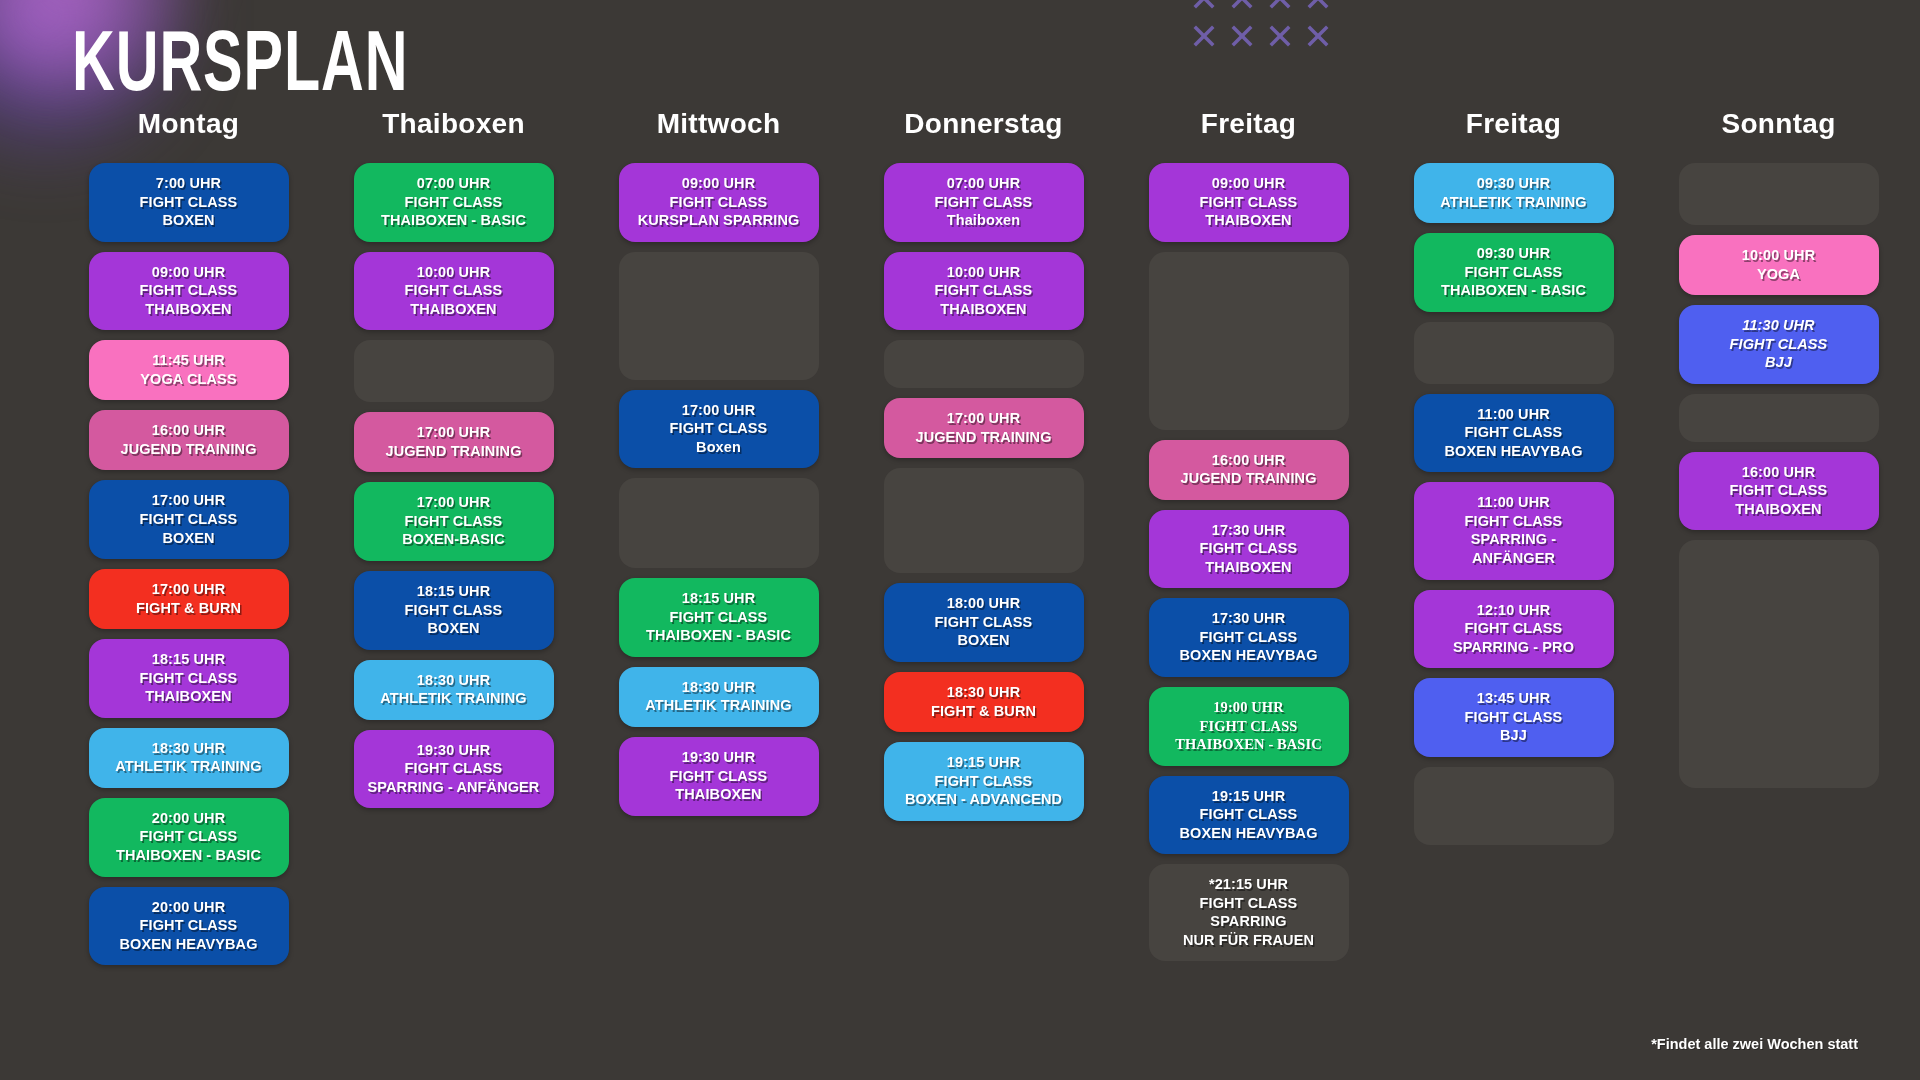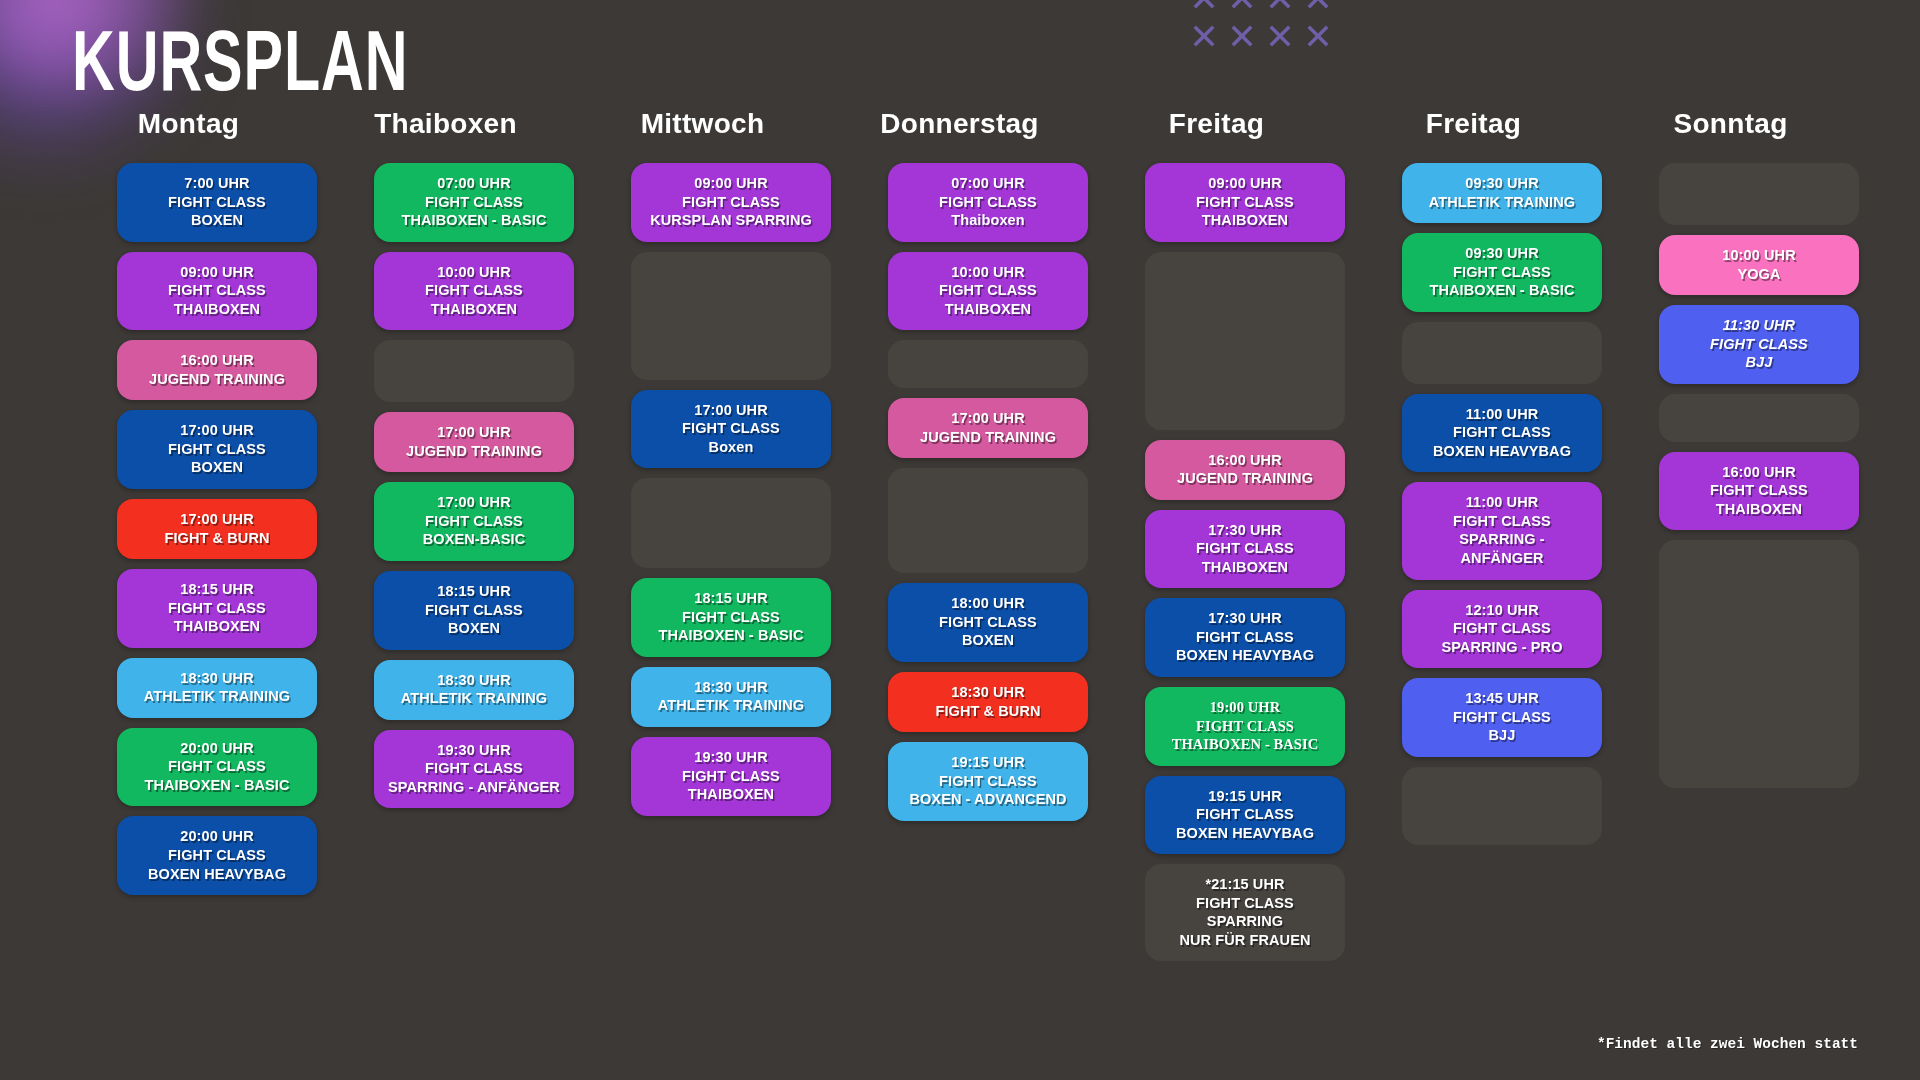--- a/index.html
+++ b/index.html
@@ -43,29 +43,29 @@
   
   .logo { position:absolute; right:34px; top:14px; width:160px; height:88px; }
   .logo svg { display:block; }
 
   
   .grid {
     position:absolute; left:0; top:108px;
     width:1920px;
     display:flex;
     padding:0 60px;
-    gap:0;
+    gap:8px;
   }
   .col { width:257px; flex:0 0 257px; display:flex; flex-direction:column; align-items:center; }
   .dayname {
     font-size:28px; font-weight:bold; color:#fff;
     margin-bottom:23px; letter-spacing:.3px;
     white-space:nowrap;
   }
-  .slots { width:100%; display:flex; flex-direction:column; align-items:flex-end; gap:10px; }
+  .slots { width:100%; display:flex; flex-direction:column; align-items:center; gap:10px; }
 
   .card {
     width:200px;
     border-radius:16px;
     padding:11px 6px 12px;
     text-align:center;
     color:#fff;
     font-size:14.5px;
     font-weight:bold;
     line-height:1.28;
@@ -79,21 +79,20 @@
     box-shadow:none;
     text-shadow:none;
     min-height:62px;
   }
   .card.note { background:#474440; box-shadow:none; }
 
   .footnote {
     position:absolute; right:62px; bottom:28px;
     color:#fff; font-size:14.5px; font-weight:bold;
     text-shadow:1px 1px 0 rgba(0,0,0,.35);
-    font-family:Liberation Mono, monospace;
   }
 </style>
 </head>
 <body>
 
 <div id="root">
 
   <div class="glow"></div>
   <div class="glow2"></div>
 
@@ -145,20 +144,24 @@
         <div class="slots">
           <div class="card" style="background: rgb(11, 79, 168);">
             <span class="ln">7:00 UHR</span>
             <span class="ln">FIGHT CLASS</span>
             <span class="ln">BOXEN</span>
           </div>
           <div class="card" style="background: rgb(164, 54, 216);">
             <span class="ln">09:00 UHR</span>
             <span class="ln">FIGHT CLASS</span>
             <span class="ln">THAIBOXEN</span>
+          </div>
+          <div class="card" style="background: rgb(249, 113, 191);">
+            <span class="ln">11:45 UHR</span>
+            <span class="ln">YOGA CLASS</span>
           </div>
           <div class="card" style="background: rgb(212, 89, 159);">
             <span class="ln">16:00 UHR</span>
             <span class="ln">JUGEND TRAINING</span>
           </div>
           <div class="card" style="background: rgb(11, 79, 168);">
             <span class="ln">17:00 UHR</span>
             <span class="ln">FIGHT CLASS</span>
             <span class="ln">BOXEN</span>
           </div>

